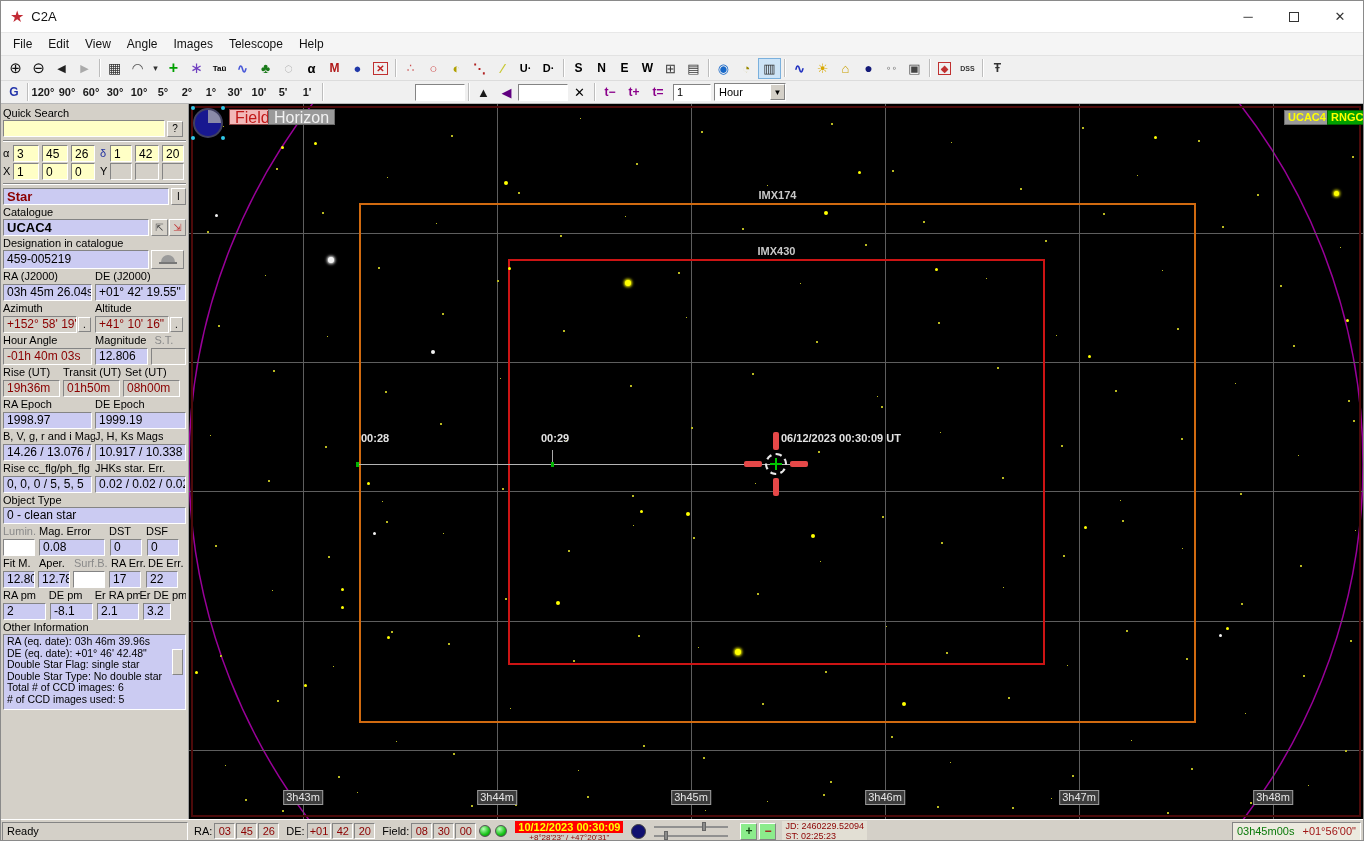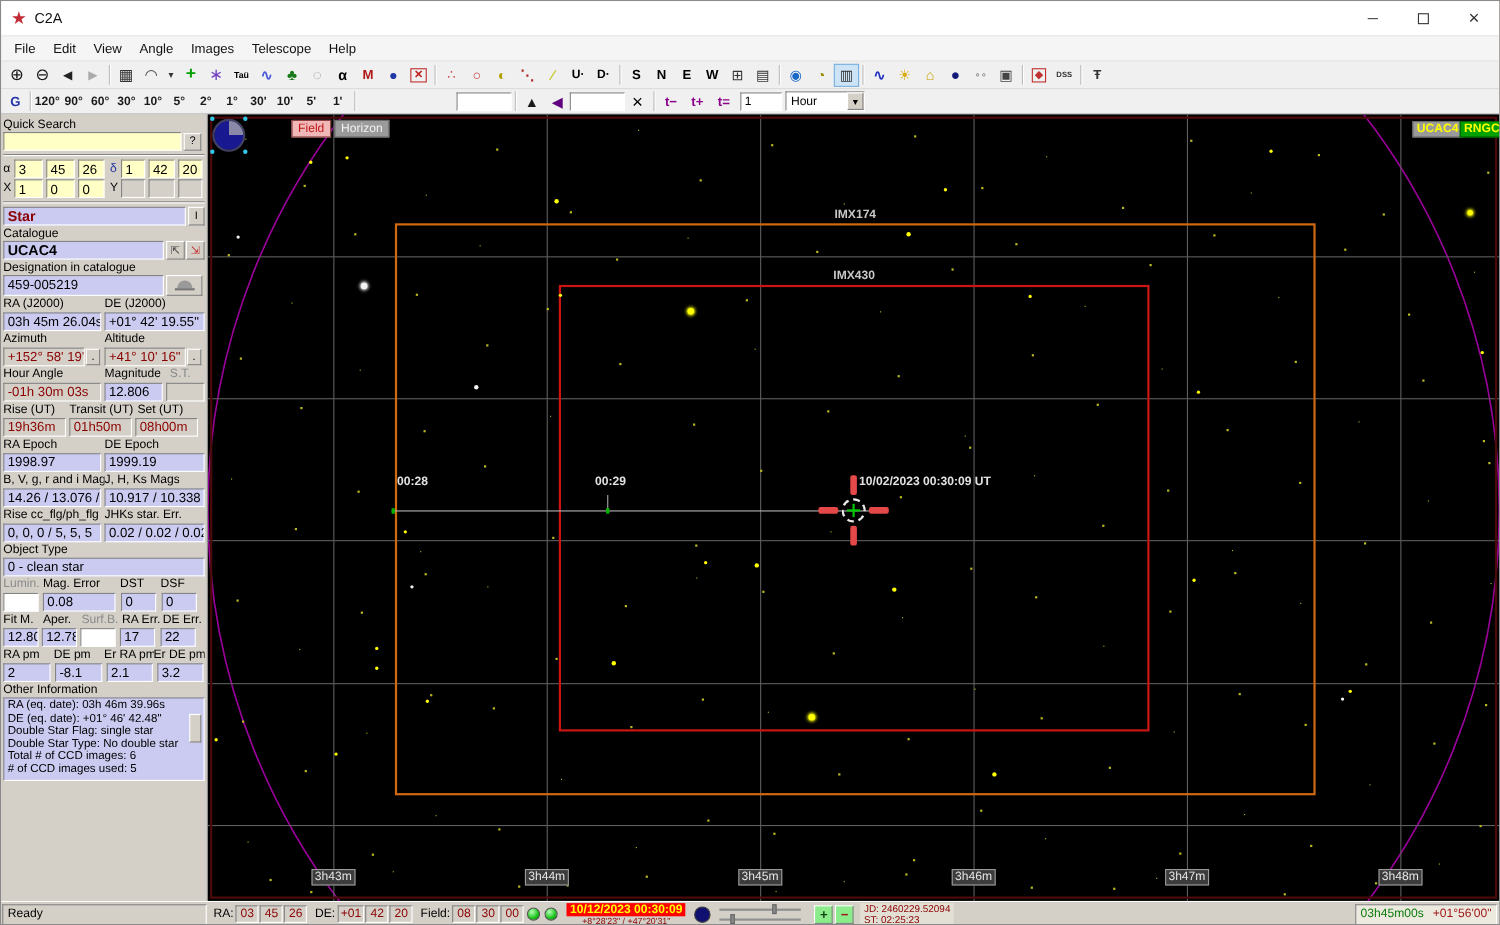--- a/index.html
+++ b/index.html
@@ -65,21 +65,21 @@
   .ra-label { position: absolute; z-index: 4; color: #e6e6e6; font-size: 11px; background: #3c3c3c; border: 1px solid #9a9a9a; padding: 0 2px; height: 15px; line-height: 13px; transform: translateX(-50%); }
   .traj { position: absolute; height: 1px; background: #b4b4b4; z-index: 2; }
   .traj-tick { position: absolute; width: 3px; height: 5px; background: #00b400; z-index: 3; }
   .traj-tickline { position: absolute; width: 1px; height: 13px; background: #aaa; z-index: 2; }
   .time-label { position: absolute; color: #e2e2e2; font-weight: bold; font-size: 11px; z-index: 4; white-space: nowrap; }
   .crosshair { position: absolute; width: 64px; height: 64px; z-index: 6; }
   .ch-arm { position: absolute; background: #e54848; border-radius: 2px; }
   .ch-ring { position: absolute; left: 21px; top: 21px; width: 22px; height: 22px; border: 2px dashed #e8e8e8; border-radius: 50%; }
   .ch-cross-v { position: absolute; left: 31px; top: 26px; width: 2px; height: 12px; background: #00c800; }
   .ch-cross-h { position: absolute; left: 26px; top: 31px; width: 12px; height: 2px; background: #00c800; }
-  .chart-tab { position: absolute; top: 5px; height: 16px; padding: 0 5px; font-size: 11px; line-height: 15px; z-index: 7; margin-left: 36px; }
+  .chart-tab { position: absolute; top: 5px; height: 16px; padding: 0 5px; font-size: 16px; line-height: 15px; z-index: 7; }
   .tab-field { left: 40px; background: #f2b8b8; color: #c01818; border: 1px solid #8a4040; }
   .tab-horizon { left: 79px; background: #9a9a9a; color: #f2f2f2; border: 1px solid #6a6a6a; }
   .badge { position: absolute; top: 6px; height: 15px; padding: 0 3px; font-size: 11px; font-weight: bold; line-height: 13px; color: #ffff00; z-index: 7; }
   .clock-widget { position: absolute; left: 2px; top: 2px; width: 34px; height: 34px; z-index: 7; }
   .clock-face { position: absolute; left: 2px; top: 2px; width: 30px; height: 30px; border-radius: 50%; background: conic-gradient(#8a8aa8 0 90deg, #181890 90deg 360deg); border: 2px solid #404060; }
   .clock-dot { position: absolute; width: 4px; height: 4px; background: #30c8e8; border-radius: 50%; }
 
   
   .statusbar { height: 23px; background: #d4d0c8; border-top: 1px solid #fff; display: flex; align-items: center; font-size: 11px; }
   .sb-ready { width: 186px; height: 19px; margin-left: 1px; padding: 2px 4px; border: 1px solid; border-color: #848484 #fff #fff #848484; }
@@ -354,21 +354,21 @@
         <span class="sb-btn raised" style="width:13px;height:15px;margin-left:1px">.</span>
         <div class="vbox gray" style="width:74px;margin-left:4px">+41° 10' 16"</div>
         <span class="sb-btn raised" style="width:13px;height:15px;margin-left:1px">.</span>
       </div>
       <div class="row">
         <span class="lbl" style="width:92px">Hour Angle</span>
         <span class="lbl">Magnitude</span>
         <span class="lbl dim" style="margin-left:8px">S.T.</span>
       </div>
       <div class="row">
-        <div class="vbox gray" style="width:89px">-01h 30m 03s</div>
+        <div class="vbox gray" style="width:89px">-01h 40m 03s</div>
         <div class="vbox" style="width:53px;margin-left:3px">12.806</div>
         <div class="vbox gray" style="width:35px;margin-left:3px"></div>
       </div>
       <div class="row">
         <span class="lbl" style="width:60px">Rise (UT)</span>
         <span class="lbl" style="width:62px">Transit (UT)</span>
         <span class="lbl">Set (UT)</span>
       </div>
       <div class="row">
         <div class="vbox gray" style="width:57px">19h36m</div>
@@ -430,21 +430,21 @@
       <div class="row">
         <span class="lbl" style="width:47px">RA pm</span>
         <span class="lbl" style="width:47px">DE pm</span>
         <span class="lbl" style="width:46px">Er RA pm</span>
         <span class="lbl">Er DE pm</span>
       </div>
       <div class="row">
         <div class="vbox" style="width:43px">2</div>
         <div class="vbox" style="width:43px;margin-left:4px">-8.1</div>
         <div class="vbox" style="width:42px;margin-left:4px">2.1</div>
-        <div class="vbox" style="width:42px;margin-left:4px">3.2</div>
+        <div class="vbox" style="width:28px;margin-left:4px">3.2</div>
       </div>
       <div class="lbl">Other Information</div>
       <div class="other-info" id="other-info">
         <div class="other-scroll"></div>
       <div>RA (eq. date):  03h 46m 39.96s</div>
           <div>DE (eq. date):  +01° 46' 42.48"</div>
           <div>Double Star Flag: single star</div>
           <div>Double Star Type: No double star</div>
           <div>Total # of CCD images: 6</div>
           <div># of CCD images used: 5</div>
@@ -481,21 +481,21 @@
         <div class="sensor-frame" style="left: 170px; top: 99px; width: 837px; height: 520px; border: 2px solid rgb(208, 106, 16);"></div>
         <div class="sensor-label" style="left: 588.5px; top: 85px;">IMX174</div>
         <div class="sensor-frame" style="left: 319px; top: 155px; width: 537px; height: 406px; border: 2px solid rgb(204, 20, 20);"></div>
         <div class="sensor-label" style="left: 587.5px; top: 141px;">IMX430</div>
         <div class="traj" style="left: 167px; top: 360px; width: 447px;"></div>
         <div class="traj-tick" style="left: 167px; top: 358px;"></div>
         <div class="time-label" style="left: 172px; top: 328px;">00:28</div>
         <div class="traj-tick" style="left: 362px; top: 358px;"></div>
         <div class="traj-tickline" style="left: 363px; top: 346px;"></div>
         <div class="time-label" style="left: 352px; top: 328px;">00:29</div>
-        <div class="time-label" style="left: 592px; top: 328px;">10/02/2023 00:30:09 UT</div>
+        <div class="time-label" style="left: 592px; top: 328px;">06/12/2023 00:30:09 UT</div>
         <div class="crosshair" style="left: 555px; top: 328px;">
           <div class="ch-arm" style="left: 29px; top: 0px; width: 6px; height: 18px;"></div>
           <div class="ch-arm" style="left: 29px; top: 46px; width: 6px; height: 18px;"></div>
           <div class="ch-arm" style="left: 0px; top: 29px; width: 18px; height: 6px;"></div>
           <div class="ch-arm" style="left: 46px; top: 29px; width: 18px; height: 6px;"></div>
           <div class="ch-ring"></div>
           <div class="ch-cross-v"></div>
           <div class="ch-cross-h"></div>
         </div>
         <div class="ra-label" style="left: 114px; top: 686px;">3h43m</div>

